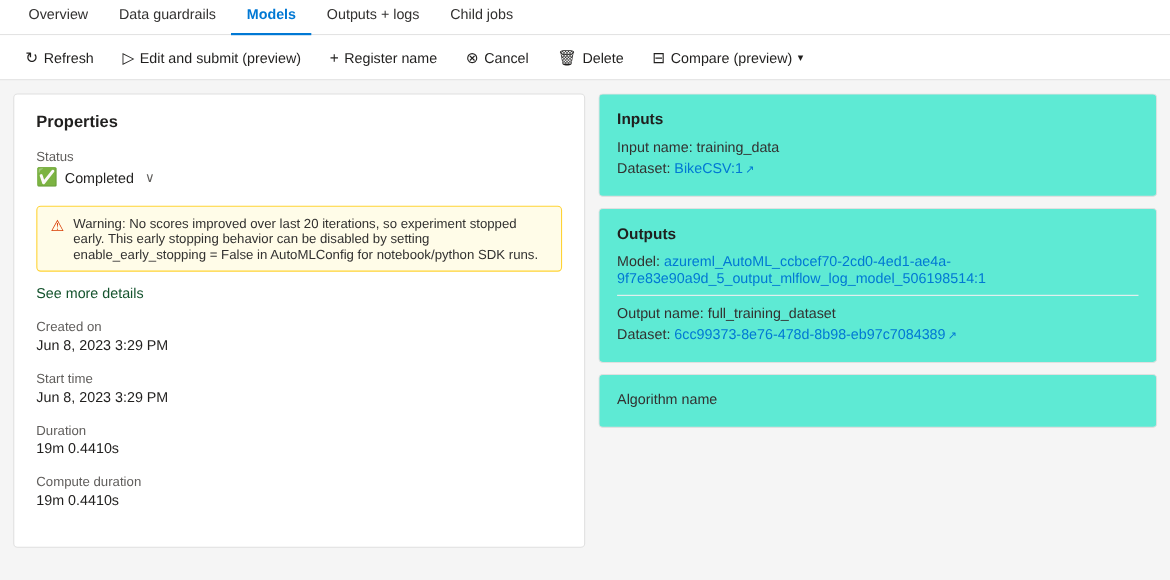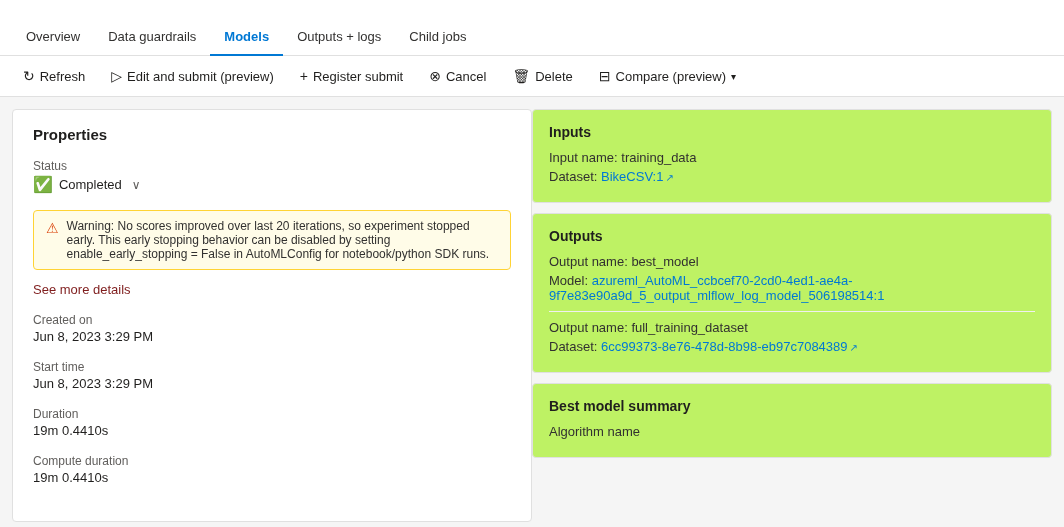--- a/index.html
+++ b/index.html
@@ -5,21 +5,21 @@
     * { box-sizing: border-box; margin: 0; padding: 0; }
     body { font-family: 'Segoe UI', Arial, sans-serif; font-size: 13px; color: #201f1e; background: #f5f5f5; }
     
     
     .tabs-bar {
       background: #fff;
       border-bottom: 1px solid #e0e0e0;
       display: flex;
       align-items: flex-end;
       padding: 0 12px;
-      height: 56px;
+      height: 32px;
     }
     .tab {
       padding: 10px 14px;
       cursor: pointer;
       font-size: 13px;
       color: #323130;
       border-bottom: 2px solid transparent;
       margin-bottom: -1px;
       white-space: nowrap;
     }
@@ -49,20 +49,21 @@
       font-size: 13px;
       color: #201f1e;
       border-radius: 2px;
       white-space: nowrap;
     }
     .toolbar-btn .icon { font-size: 14px; }
 
     
     .main-content {
       display: flex;
+      gap: 12px;
       padding: 12px;
       height: calc(527px - 44px - 46px);
       overflow: hidden;
     }
 
     
     .left-panel {
       background: #fff;
       border: 1px solid #e0e0e0;
       border-radius: 4px;
@@ -100,38 +101,38 @@
       padding: 8px 12px;
       margin-bottom: 12px;
       display: flex;
       gap: 8px;
       font-size: 12px;
       color: #323130;
     }
     .warning-icon { color: #d83b01; font-size: 14px; flex-shrink: 0; margin-top: 1px; }
 
     .see-more-link {
-      color: #7f1d1d;
+      color: #14532d;
       text-decoration: none;
       font-size: 13px;
       cursor: pointer;
       display: block;
       margin-bottom: 16px;
     }
 
     
     .right-panel {
       flex: 1;
       display: flex;
       flex-direction: column;
       gap: 10px;
       overflow-y: auto;
     }
     .card {
-      background: #bef264;
+      background: #5eead4;
       border: 1px solid #e0e0e0;
       border-radius: 4px;
       padding: 14px 16px;
     }
     .card-title {
       font-size: 14px;
       font-weight: 600;
       margin-bottom: 10px;
       color: #201f1e;
     }
@@ -155,21 +156,21 @@
   <button class="toolbar-btn">
     <span class="icon">↻</span>
     <span>Refresh</span>
   </button>
   <button class="toolbar-btn">
     <span class="icon">▷</span>
     <span>Edit and submit (preview)</span>
   </button>
   <button class="toolbar-btn">
     <span class="icon">+</span>
-    <span>Register submit</span>
+    <span>Register name</span>
   </button>
   <button class="toolbar-btn">
     <span class="icon">⊗</span>
     <span>Cancel</span>
   </button>
   <button class="toolbar-btn">
     <span class="icon">🗑</span>
     <span>Delete</span>
   </button>
   <button class="toolbar-btn">
@@ -229,34 +230,32 @@
       <div class="card-row">
         <span>Dataset:</span>
         <a class="link">
           <span>BikeCSV:1</span><span class="external-icon">↗</span>
         </a>
       </div>
     </div>
 
     <div class="card">
       <div class="card-title">Outputs</div>
-      <div class="card-row">Output name: best_model</div>
       <div class="card-row">
         <span>Model:</span>
         <a class="link">azureml_AutoML_ccbcef70-2cd0-4ed1-ae4a-9f7e83e90a9d_5_output_mlflow_log_model_506198514:1</a>
       </div>
       <div class="card-divider"></div>
       <div class="card-row">Output name: full_training_dataset</div>
       <div class="card-row">
         <span>Dataset:</span>
         <a class="link">
           <span>6cc99373-8e76-478d-8b98-eb97c7084389</span><span class="external-icon">↗</span>
         </a>
       </div>
     </div>
 
     <div class="card">
-      <div class="card-title">Best model summary</div>
       <div class="card-row">Algorithm name</div>
     </div>
 
   </div>
 </div>
 
 </body></html>

